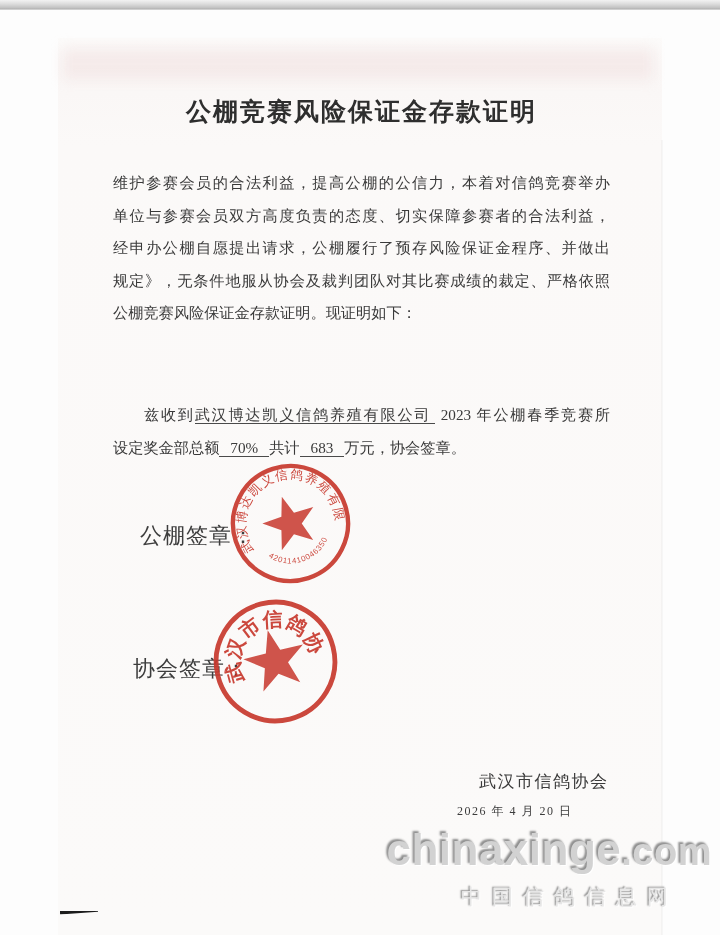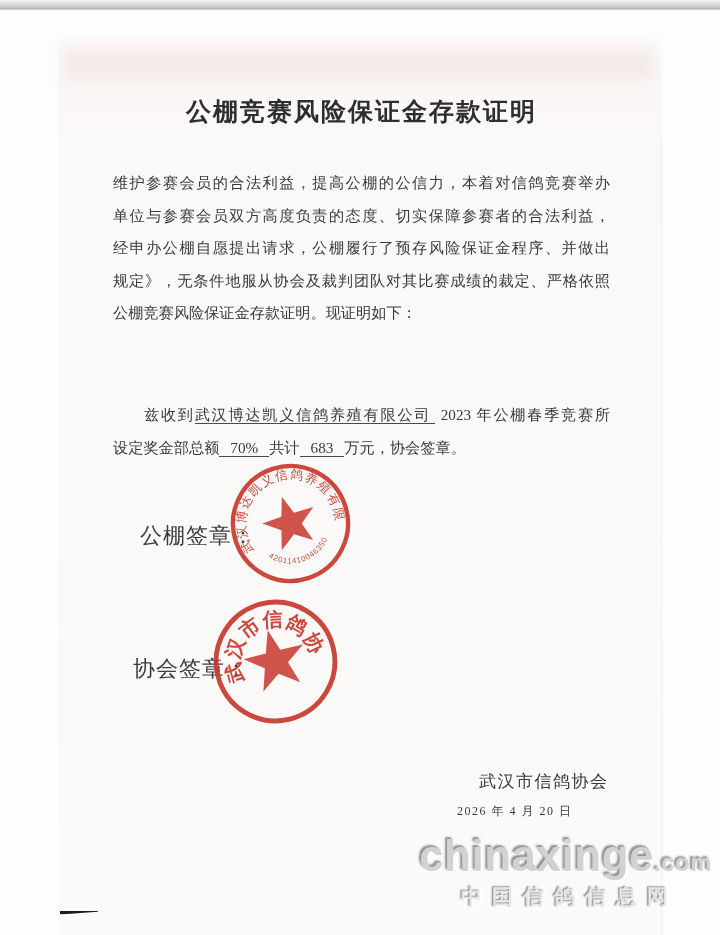--- a/index.html
+++ b/index.html
@@ -92,24 +92,24 @@
   .watermark{
     position:absolute;right:8px;bottom:24px;text-align:right;
     font-family:"Liberation Sans",sans-serif;
     user-select:none;
   }
   .wm-domain{
     font-size:44px;font-weight:bold;line-height:1;letter-spacing:0.5px;
     color:#d2d2d2;
     text-shadow:-2px -2px 2px #8f8f8f, 1px 1px 1px #ffffff;
   }
-  .wm-tld{font-size:24px;font-weight:bold;}
+  .wm-tld{font-size:38px;font-weight:bold;}
   .wm-cn{
-    margin-top:5px;padding-right:34px;
-    font-size:21px;font-weight:bold;letter-spacing:10px;
+    margin-top:11px;padding-right:34px;
+    font-size:21px;font-weight:normal;letter-spacing:10px;
     color:#e6e6e6;
     text-shadow:-1.5px -1.5px 1.5px #8f8f8f, 1px 1px 1px #ffffff;
   }
 </style>
 </head>
 <body>
 
 <div class="screen">
 
   <div class="scanner-bar"></div>

